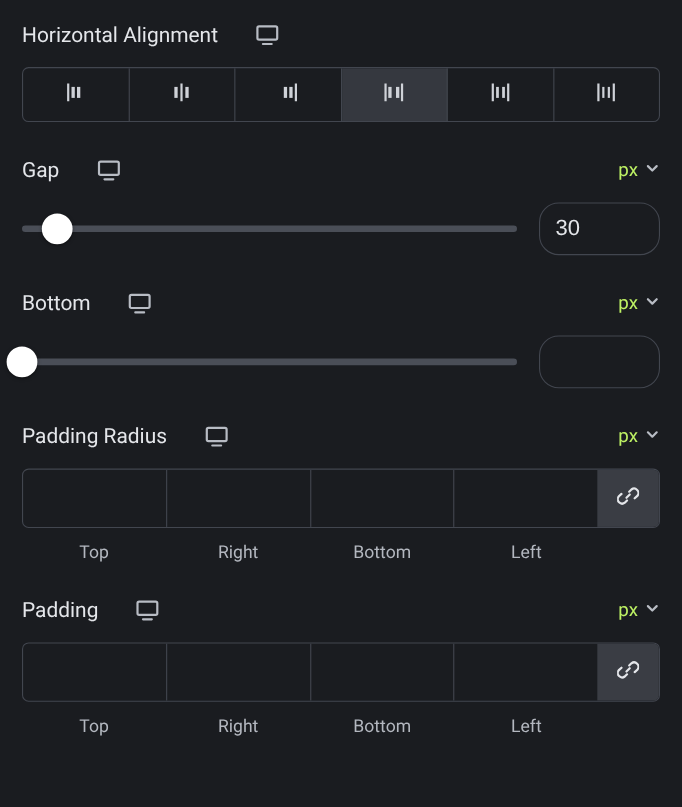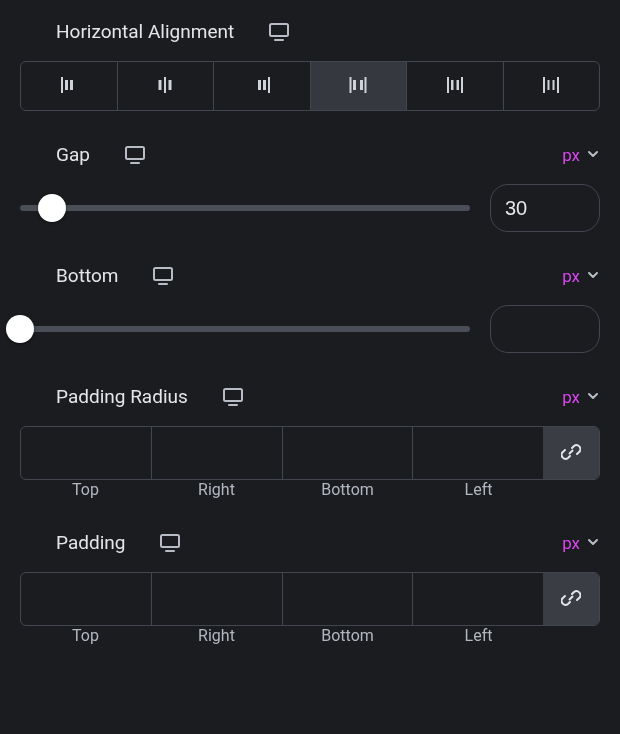--- a/index.html
+++ b/index.html
@@ -14,30 +14,30 @@
     overflow: hidden;
   }
   .panel { padding: 20px 20px 0 20px; }
   .section { margin-bottom: 32px; }
   .header-row {
     display: flex;
     align-items: center;
     justify-content: space-between;
     margin-bottom: 18px;
   }
-  .header-left { display: flex; align-items: center; gap: 34px; margin-left: 36px; }
+  .header-left { display: flex; align-items: center; gap: 34px; }
   .label {
     font-size: 19px;
     font-weight: 400;
     color: #e4e6ea;
   }
   .responsive-icon { display:inline-flex; color:#b8bcc4; }
   .unit-select {
     display: flex; align-items: center; gap: 6px;
-    color: #d946ef; font-size: 17px;
+    color: #bef264; font-size: 17px;
     cursor: pointer;
   }
   .chev { color:#b8bcc4; }
   
   .align-row {
     display: flex;
     border: 1px solid #42464f;
     border-radius: 6px;
     overflow: hidden;
   }
@@ -102,21 +102,21 @@
     text-align:center; color:#e4e6ea; font-size:16px;
   }
   .link-cell {
     width: 56px; height: 52px;
     display:flex;align-items:center;justify-content:center;
     background: #3a3d44;
     cursor:pointer;
     border-left:0;
   }
   .sides-labels {
-    display:flex; margin-top:0;
+    display:flex; margin-top:12px;
     color:#b3b7bf; font-size:16px;
   }
   .sides-labels > span { flex:1 1 0; text-align:center; }
   .sides-labels .spacer { width:56px; flex:0 0 56px; }
 </style>
 </head>
 <body>
 
 <svg width="0" height="0" style="position:absolute">
   <defs>

